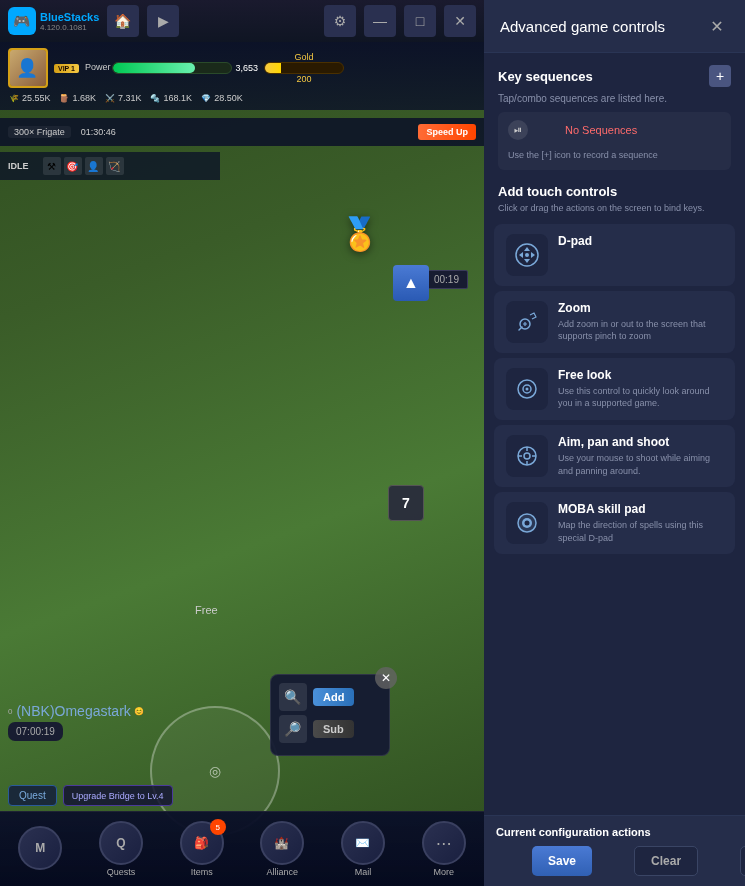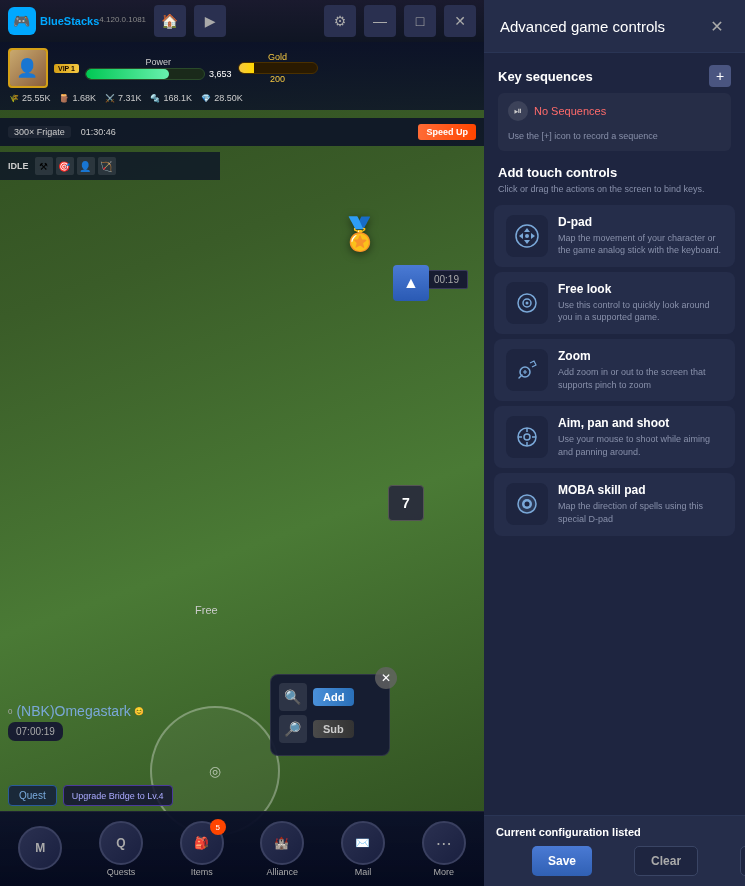--- a/index.html
+++ b/index.html
@@ -49,21 +49,21 @@
       display: flex;
       align-items: center;
       justify-content: center;
       font-size: 14px;
       font-weight: bold;
       color: white;
     }
 
     .logo-text {
       display: flex;
-      flex-direction: row;
+      flex-direction: column;
     }
 
     .logo-name {
       color: #00a8ff;
       font-size: 11px;
       font-weight: bold;
     }
 
     .logo-version {
       color: #888;
@@ -128,21 +128,21 @@
       background: linear-gradient(90deg, #d4a017, #f5c842);
       color: #1a0a00;
       font-size: 7px;
       font-weight: bold;
       padding: 1px 4px;
       border-radius: 2px;
     }
 
     .power-section {
       display: flex;
-      flex-direction: column;
+      flex-direction: row;
       gap: 1px;
     }
 
     .power-label {
       color: #ccc;
       font-size: 9px;
       text-align: center;
     }
 
     .power-bar-container {
@@ -270,21 +270,21 @@
     #idle-bar {
       position: absolute;
       top: 152px;
       left: 0;
       width: 220px;
       height: 28px;
       background: rgba(10,15,40,0.75);
       display: flex;
       align-items: center;
       padding: 0 8px;
-      gap: 6px;
+      gap: 14px;
       z-index: 5;
     }
 
     .idle-label {
       color: #ccc;
       font-size: 9px;
       font-weight: bold;
     }
 
     .idle-icons {
@@ -646,20 +646,21 @@
       display: flex;
       align-items: center;
       justify-content: center;
       font-size: 10px;
       color: #ccc;
     }
 
     .no-seq-label {
       color: #ff6b6b;
       font-size: 11px;
+      margin-left: 31px;
     }
 
     .no-seq-desc {
       color: #8890aa;
       font-size: 9px;
       line-height: 1.4;
     }
 
     
     .touch-controls-header {
@@ -1036,20 +1037,21 @@
     <span class="panel-title">Advanced game controls</span>
     <div class="panel-close-btn">✕</div>
   </div>
 
   <div class="panel-scroll">
 
     <div class="section-header">
       <span class="section-title">Key sequences</span>
       <div class="section-add-btn">+</div>
     </div>
+    <div class="section-subtitle">Tap/combo sequences are listed here.</div>
 
     <div class="no-sequences">
       <div class="no-seq-header">
         <div class="seq-icon">⏯</div>
         <span class="no-seq-label">No Sequences</span>
       </div>
       <span class="no-seq-desc">Use the [+] icon to record a sequence</span>
     </div>
 
     <div class="touch-controls-header">
@@ -1063,50 +1065,49 @@
           <circle cx="13" cy="13" r="11" stroke="#7aa8d8" stroke-width="1.5"></circle>
           <polygon points="13,5 10,9 16,9" fill="#7aa8d8"></polygon>
           <polygon points="13,21 10,17 16,17" fill="#7aa8d8"></polygon>
           <polygon points="5,13 9,10 9,16" fill="#7aa8d8"></polygon>
           <polygon points="21,13 17,10 17,16" fill="#7aa8d8"></polygon>
           <circle cx="13" cy="13" r="2" fill="#7aa8d8"></circle>
         </svg>
       </div>
       <div class="control-info">
         <div class="control-name">D-pad</div>
-        <div class="control-desc">Map the movement of your character or the game analog stick with the keyboard.</div>
-      </div>
-    </div>
-
-    <div class="control-card">
-      <div class="control-icon">
-        <svg viewBox="0 0 26 26" fill="none" xmlns="http://www.w3.org/2000/svg">
-          <circle cx="13" cy="13" r="9" stroke="#7aa8d8" stroke-width="1.5"></circle>
-          <circle cx="13" cy="13" r="4" stroke="#7aa8d8" stroke-width="1.5"></circle>
-          <circle cx="13" cy="13" r="1.5" fill="#7aa8d8"></circle>
-        </svg>
-      </div>
-      <div class="control-info">
-        <div class="control-name">Free look</div>
-        <div class="control-desc">Use this control to quickly look around you in a supported game.</div>
       </div>
     </div>
 
     <div class="control-card">
       <div class="control-icon">
         <svg viewBox="0 0 26 26" fill="none" xmlns="http://www.w3.org/2000/svg">
           <path d="M8 18 L5 21" stroke="#7aa8d8" stroke-width="1.5" stroke-linecap="round"></path>
           <path d="M16 6 L20 4 L22 8 L18 10" stroke="#7aa8d8" stroke-width="1.2" fill="none"></path>
           <circle cx="11" cy="15" r="5" stroke="#7aa8d8" stroke-width="1.5"></circle>
           <path d="M9 15 L13 15 M11 13 L11 17" stroke="#7aa8d8" stroke-width="1.2"></path>
         </svg>
       </div>
       <div class="control-info">
         <div class="control-name">Zoom</div>
         <div class="control-desc">Add zoom in or out to the screen that supports pinch to zoom</div>
+      </div>
+    </div>
+
+    <div class="control-card">
+      <div class="control-icon">
+        <svg viewBox="0 0 26 26" fill="none" xmlns="http://www.w3.org/2000/svg">
+          <circle cx="13" cy="13" r="9" stroke="#7aa8d8" stroke-width="1.5"></circle>
+          <circle cx="13" cy="13" r="4" stroke="#7aa8d8" stroke-width="1.5"></circle>
+          <circle cx="13" cy="13" r="1.5" fill="#7aa8d8"></circle>
+        </svg>
+      </div>
+      <div class="control-info">
+        <div class="control-name">Free look</div>
+        <div class="control-desc">Use this control to quickly look around you in a supported game.</div>
       </div>
     </div>
 
     <div class="control-card">
       <div class="control-icon">
         <svg viewBox="0 0 26 26" fill="none" xmlns="http://www.w3.org/2000/svg">
           <circle cx="13" cy="13" r="9" stroke="#7aa8d8" stroke-width="1.5"></circle>
           <circle cx="13" cy="13" r="3" stroke="#7aa8d8" stroke-width="1.5"></circle>
           <line x1="13" y1="4" x2="13" y2="8" stroke="#7aa8d8" stroke-width="1.5"></line>
           <line x1="13" y1="18" x2="13" y2="22" stroke="#7aa8d8" stroke-width="1.5"></line>
@@ -1130,21 +1131,21 @@
       </div>
       <div class="control-info">
         <div class="control-name">MOBA skill pad</div>
         <div class="control-desc">Map the direction of spells using this special D-pad</div>
       </div>
     </div>
 
   </div>
 
   <div class="config-footer">
-    <div class="config-title">Current configuration listed</div>
+    <div class="config-title">Current configuration actions</div>
     <div class="config-buttons">
       <button class="config-btn save-btn">Save</button>
       <button class="config-btn clear-btn">Clear</button>
       <button class="config-btn more-btn">
         <span>More</span>
         <span style="font-size:9px;">▼</span>
       </button>
     </div>
   </div>
 

